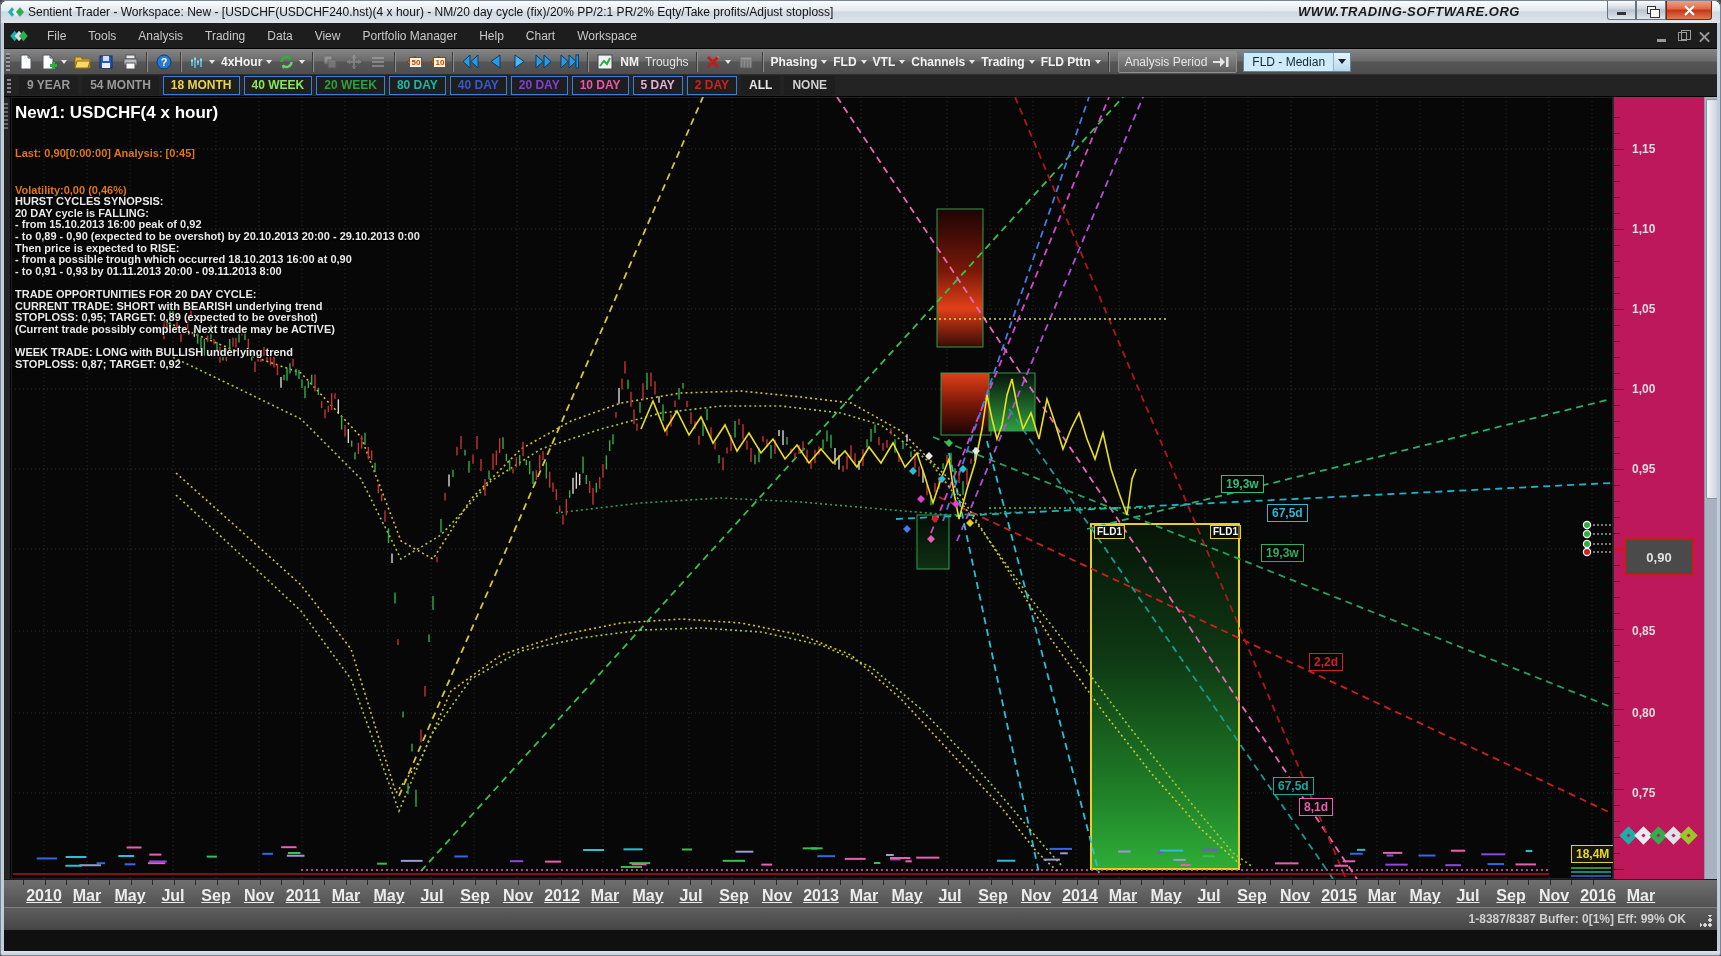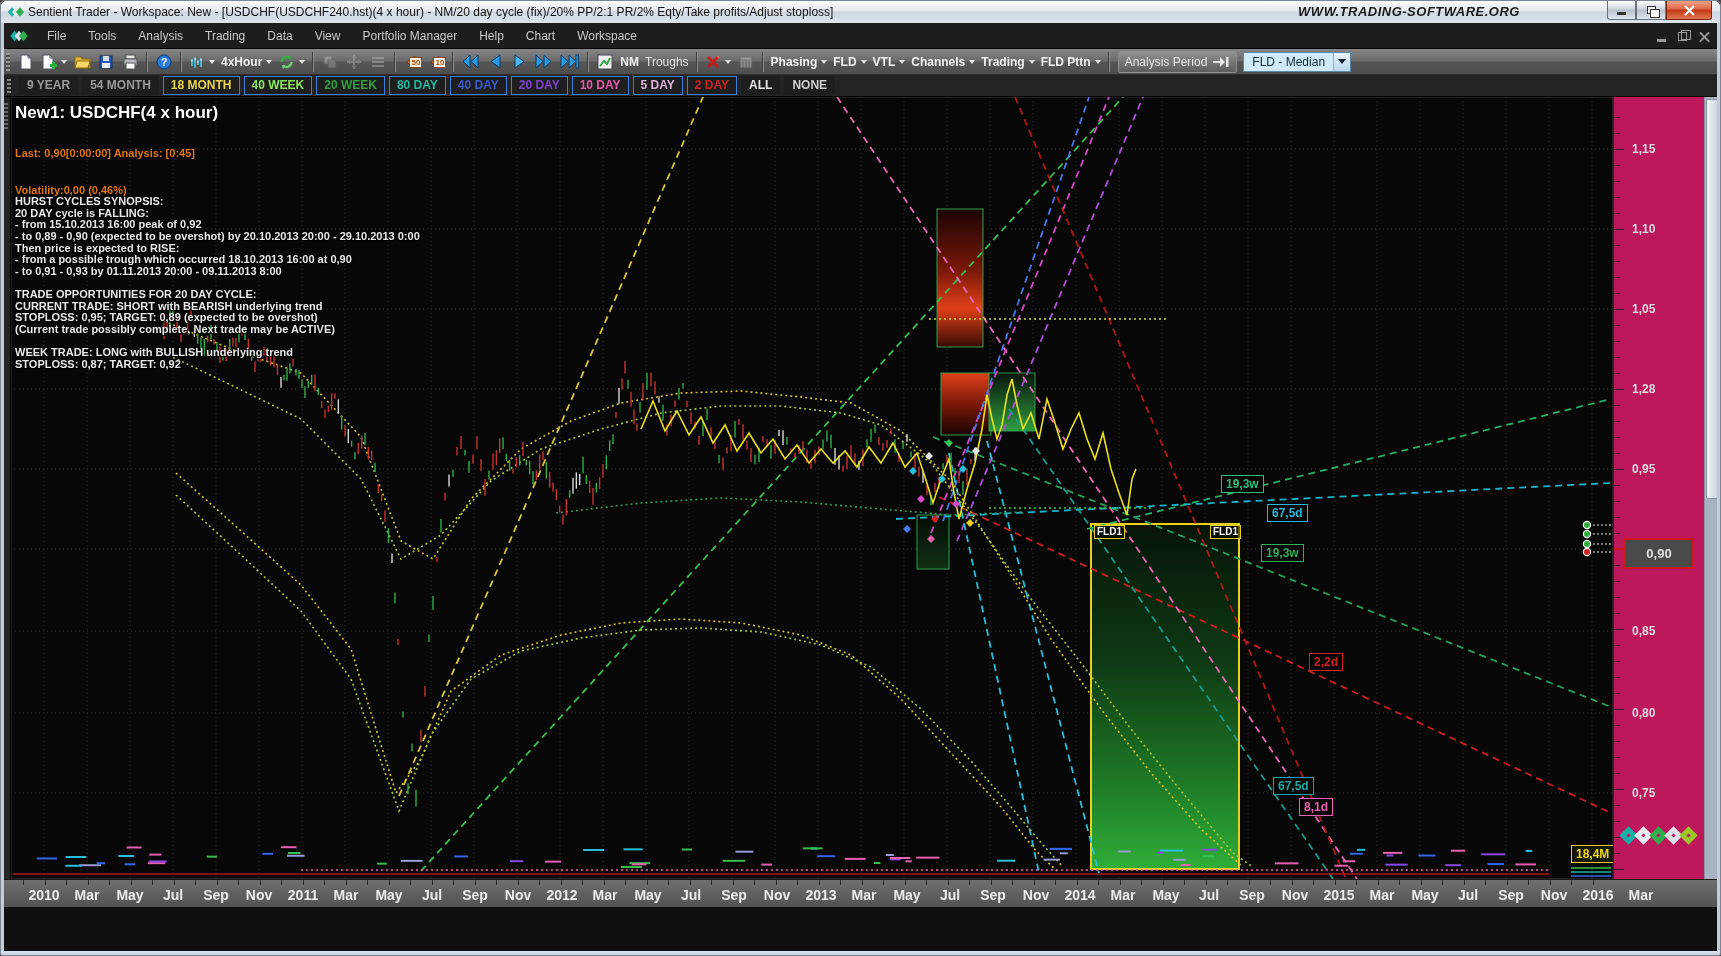--- a/index.html
+++ b/index.html
@@ -68,32 +68,32 @@
   .hdr{position:absolute;left:14px;top:6px;z-index:3;text-shadow:1px 1px 1px #000, -1px 1px 1px #000;}
   .hdr .h-title{font-size:17px;font-weight:bold;color:#fff;margin-bottom:2px;}
   .hdr .h-line{font-size:11px;font-weight:bold;line-height:11.6px;color:#e9e9e9;white-space:pre;}
   .hdr .h-line.orange{color:#e2780f;margin-top:25px;}
   .hdr .h-line.blank{height:11.6px;}
 
   
   .gutter{position:absolute;left:1612px;top:0;width:91px;height:782px;background:#be185d;z-index:5;border-left:1px solid #2a2a2a;}
   .gtick{position:absolute;left:0;height:1px;background:#222;}
   .glabel{position:absolute;left:18px;font-size:12px;font-weight:bold;color:#dcdcdc;transform:translateY(-7px);}
-  .curprice{position:absolute;left:10px;width:70px;height:31px;border:2px solid #d01818;color:#e0e0e0;font-size:13px;font-weight:bold;display:flex;align-items:center;justify-content:center;background:#4a4a4a;}
+  .curprice{position:absolute;left:10px;width:70px;height:38px;border:2px solid #d01818;color:#e0e0e0;font-size:13px;font-weight:bold;display:flex;align-items:center;justify-content:center;background:#4a4a4a;}
   .curline{position:absolute;left:0;width:10px;height:2px;background:#d01818;}
   .logo-diamond{position:absolute;width:13px;height:13px;border-width:5px;border-style:solid;transform:rotate(45deg);}
 
   
   .vscroll{position:absolute;left:1703px;top:0;width:15px;height:782px;background:#a8b2c0;z-index:6;border-left:1px solid #8a94a2;}
   .vthumb{position:absolute;left:1px;top:2px;width:12px;height:400px;background:linear-gradient(90deg,#f2f5f9,#ccd5e0);border:1px solid #8a94a2;border-radius:2px;}
 
   
   .timeaxis{position:absolute;left:0;top:878px;width:100%;height:28px;background:linear-gradient(#6f6f6f,#525252);border-top:1px solid #1a1a1a;z-index:3;}
   .ttick{position:absolute;top:0;width:1px;height:5px;background:#2a2a2a;}
-  .tlab{position:absolute;top:7px;font-size:14px;font-weight:bold;color:#ececec;transform:translateX(-50%);white-space:nowrap;}
+  .tlab{position:absolute;top:7px;font-size:16px;font-weight:bold;color:#ececec;transform:translateX(-50%);white-space:nowrap;text-decoration:underline;}
   .infobar{position:absolute;left:0;top:906px;width:100%;height:23px;background:linear-gradient(#5e5e5e,#454545);border-top:1px solid #7e7e7e;}
   .infobar .rtext{position:absolute;right:34px;top:4px;font-size:12px;font-weight:bold;color:#cfcfcf;}
   .statusbar{position:absolute;left:0;top:929px;width:100%;height:21px;background:linear-gradient(#585858,#3e3e3e);border-top:1px solid #2a2a2a;}
   .statusbar .ltext{position:absolute;left:16px;top:3px;font-size:12px;font-weight:bold;color:#c9c9c9;}
   .statusbar .clock{position:absolute;right:120px;top:3px;font-size:12px;font-weight:bold;color:#cfcfcf;}
   .statusbar .date{position:absolute;right:34px;top:3px;font-size:12px;font-weight:bold;color:#cfcfcf;}
   .grip-dots{position:absolute;right:8px;bottom:3px;width:12px;height:12px;background:
     radial-gradient(circle 1.5px at 10px 10px,#ddd 1.5px,transparent 2px),
     radial-gradient(circle 1.5px at 10px 5px,#ddd 1.5px,transparent 2px),
     radial-gradient(circle 1.5px at 5px 10px,#ddd 1.5px,transparent 2px),
@@ -873,21 +873,21 @@
         <div class="gtick" style="top: 676px; width: 6px;"></div>
         <div class="gtick" style="top: 692px; width: 10px;"></div>
         <div class="gtick" style="top: 708px; width: 6px;"></div>
         <div class="gtick" style="top: 724px; width: 6px;"></div>
         <div class="gtick" style="top: 740px; width: 6px;"></div>
         <div class="gtick" style="top: 756px; width: 6px;"></div>
         <div class="gtick" style="top: 772px; width: 10px;"></div>
         <div class="glabel" style="top: 52px;">1,15</div>
         <div class="glabel" style="top: 132px;">1,10</div>
         <div class="glabel" style="top: 212px;">1,05</div>
-        <div class="glabel" style="top: 292px;">1,28</div>
+        <div class="glabel" style="top: 292px;">1,00</div>
         <div class="glabel" style="top: 372px;">0,95</div>
         <div class="glabel" style="top: 534px;">0,85</div>
         <div class="glabel" style="top: 616px;">0,80</div>
         <div class="glabel" style="top: 696px;">0,75</div>
         <div class="curline" style="top: 451px;"></div>
         <div class="curprice" style="top: 441px;">0,90</div>
         <div class="logo-diamond" style="left: 8px; top: 732px; border-color: rgb(24, 176, 168);"></div>
         <div class="logo-diamond" style="left: 23px; top: 732px; border-color: rgb(232, 236, 240);"></div>
         <div class="logo-diamond" style="left: 38px; top: 732px; border-color: rgb(47, 174, 78);"></div>
         <div class="logo-diamond" style="left: 53px; top: 732px; border-color: rgb(223, 227, 232);"></div>
@@ -1006,16 +1006,20 @@
       <div class="tlab" style="left: 1338px;">2015</div>
       <div class="tlab" style="left: 1381px;">Mar</div>
       <div class="tlab" style="left: 1424px;">May</div>
       <div class="tlab" style="left: 1467px;">Jul</div>
       <div class="tlab" style="left: 1510px;">Sep</div>
       <div class="tlab" style="left: 1553px;">Nov</div>
       <div class="tlab" style="left: 1597px;">2016</div>
       <div class="tlab" style="left: 1640px;">Mar</div>
     </div>
 
+  <div class="infobar">
+    <span class="rtext">1-8387/8387   Buffer: 0[1%] Eff: 99% OK</span>
+    <span class="grip-dots"></span>
+  </div>
   <div class="bottomframe"></div>
   <div class="frame-left"></div>
   <div class="frame-right"></div>
 </div>
 
 </body></html>

